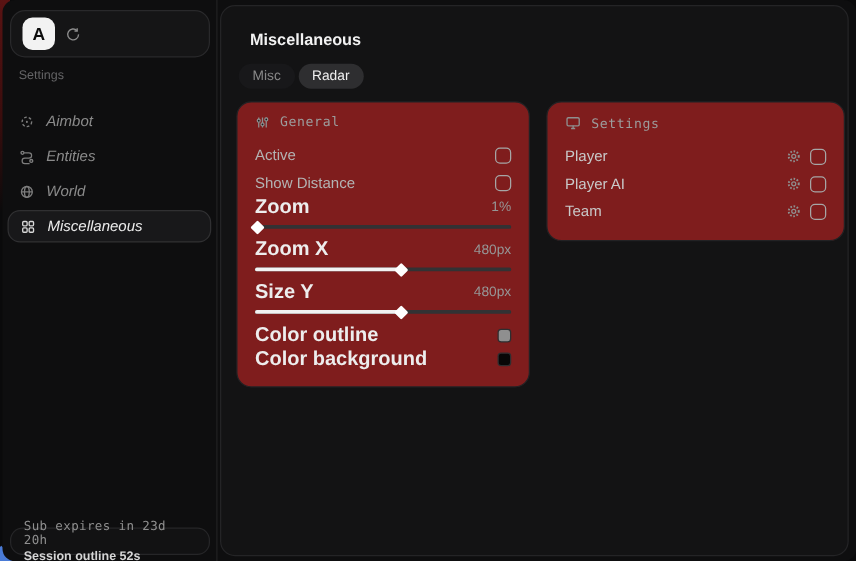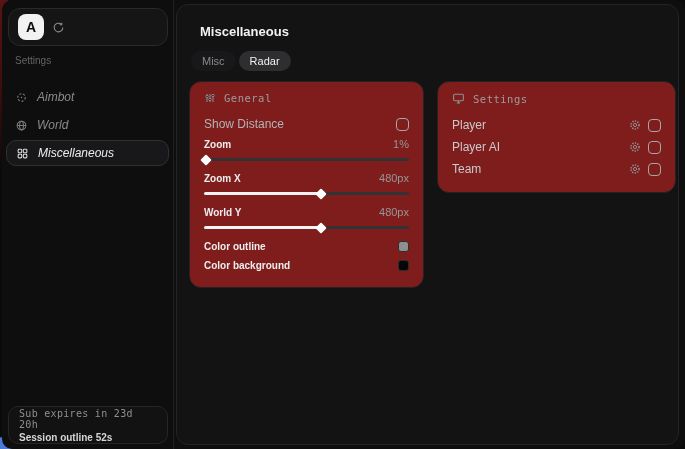--- a/index.html
+++ b/index.html
@@ -58,21 +58,21 @@
   }
   .nav-item .ico { display:flex; color:#7d7d7d; }
   .nav-item.selected {
     margin:1px 4px; height:26px; padding-left:9px;
     border:1px solid #303032; border-radius:10px; background:#18181a;
     color:#ececec;
   }
   .nav-item.selected .ico { color:#d8d8d8; }
 
   .foot-card {
-    position:absolute; left:6px; bottom:5px; width:160px; height:38px;
+    position:absolute; left:6px; bottom:5px; width:160px; height:22px;
     border:1px solid #262628; border-radius:10px; background:#121213;
     padding:5px 10px; display:flex; flex-direction:column; justify-content:center;
   }
   .foot-line1 { color:#8f8f8f; font-size:10px; letter-spacing:0.3px; }
   .foot-line2 { color:#d6d6d6; font-size:10px; font-weight:bold; margin-top:2px; }
 
   
   .main {
     position:absolute; left:174px; top:4px; right:6px; bottom:4px;
     background:#131314; border:1px solid #242426; border-radius:12px;
@@ -100,21 +100,21 @@
     display:flex; align-items:center; gap:8px;
     color:#9c9c9c; font-size:10.5px; letter-spacing:0.5px; margin-bottom:9px;
   }
   .card-head .ico { display:flex; color:#8f8f8f; }
 
   .row {
     display:flex; align-items:center; justify-content:space-between;
     height:22px;
   }
   .lbl-dim   { color:#b3b3b3; font-size:12px; }
-  .lbl-bright{ color:#ededed; font-size:10px; font-weight:600; }
+  .lbl-bright{ color:#ededed; font-size:16px; font-weight:600; }
   .val { color:#969696; font-size:11px; }
 
   .checkbox {
     width:13px; height:13px; border:1.5px solid #a6a6a6; border-radius:4px;
     background:transparent; cursor:pointer; flex:0 0 auto;
   }
 
   .slider-group { margin-bottom:4px; }
   .slider {
     position:relative; height:12px; cursor:pointer;
@@ -168,20 +168,30 @@
 
     <div class="nav">
       <div class="nav-item">
         <span class="ico">
           <svg width="13" height="13" viewBox="0 0 24 24" fill="none" stroke="currentColor" stroke-width="2">
             <circle cx="12" cy="12" r="7" stroke-dasharray="4 3"></circle>
               <circle cx="12" cy="12" r="1.5" fill="currentColor" stroke="none"></circle>
           </svg>
         </span>
         <span>Aimbot</span>
+      </div>
+      <div class="nav-item">
+        <span class="ico">
+          <svg width="13" height="13" viewBox="0 0 24 24" fill="none" stroke="currentColor" stroke-width="2">
+            <circle cx="5.5" cy="6" r="2.2"></circle>
+              <circle cx="18.5" cy="18" r="2.2"></circle>
+            <path d="M8 6h7a4 4 0 0 1 0 8H9a4 4 0 0 0 0 8h7" stroke-width="1.8"></path>
+          </svg>
+        </span>
+        <span>Entities</span>
       </div>
       <div class="nav-item">
         <span class="ico">
           <svg width="13" height="13" viewBox="0 0 24 24" fill="none" stroke="currentColor" stroke-width="2">
             <circle cx="12" cy="12" r="8"></circle>
               <path d="M4 12h16"></path>
               <ellipse cx="12" cy="12" rx="3.5" ry="8"></ellipse>
           </svg>
         </span>
         <span>World</span>
@@ -222,20 +232,24 @@
               <path d="M6 4v16M12 4v16M18 4v16"></path>
               <circle cx="6" cy="9" r="2.4" fill="#19191a"></circle>
                 <circle cx="12" cy="15" r="2.4" fill="#19191a"></circle>
                 <circle cx="18" cy="7" r="2.4" fill="#19191a"></circle>
             </svg>
           </span>
           <span>General</span>
         </div>
 
         <div class="row">
+          <span class="lbl-dim">Active</span>
+          <span class="checkbox"></span>
+        </div>
+        <div class="row">
           <span class="lbl-dim">Show Distance</span>
           <span class="checkbox"></span>
         </div>
 
         <div class="slider-group">
           <div class="row" style="height:18px">
             <span class="lbl-bright">Zoom</span>
             <span class="val">1%</span>
           </div>
           <div class="slider">
@@ -252,21 +266,21 @@
           </div>
           <div class="slider">
             <div class="track"></div>
             <div class="fill" style="width: 57%;"></div>
             <div class="thumb" style="left: 57%;"></div>
           </div>
         </div>
 
         <div class="slider-group">
           <div class="row" style="height:18px">
-            <span class="lbl-bright">World Y</span>
+            <span class="lbl-bright">Size Y</span>
             <span class="val">480px</span>
           </div>
           <div class="slider">
             <div class="track"></div>
             <div class="fill" style="width: 57%;"></div>
             <div class="thumb" style="left: 57%;"></div>
           </div>
         </div>
 
         <div class="row color-row">

